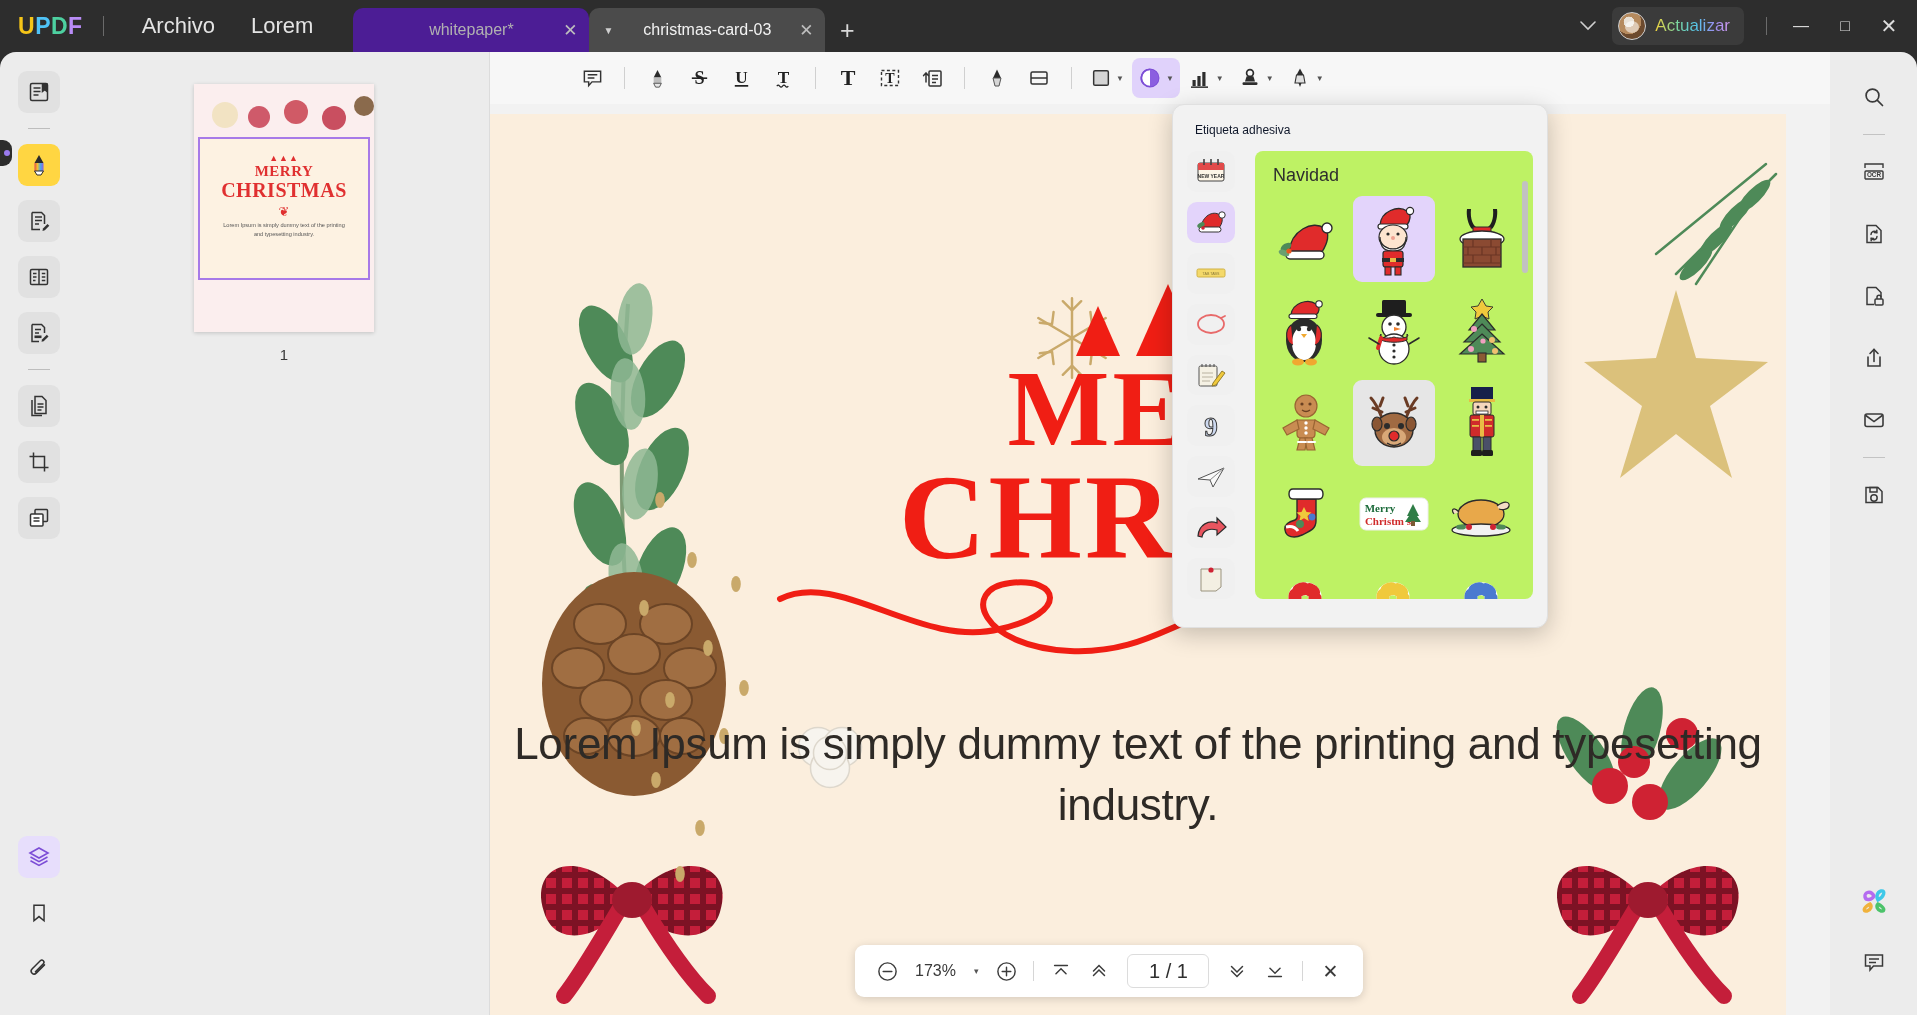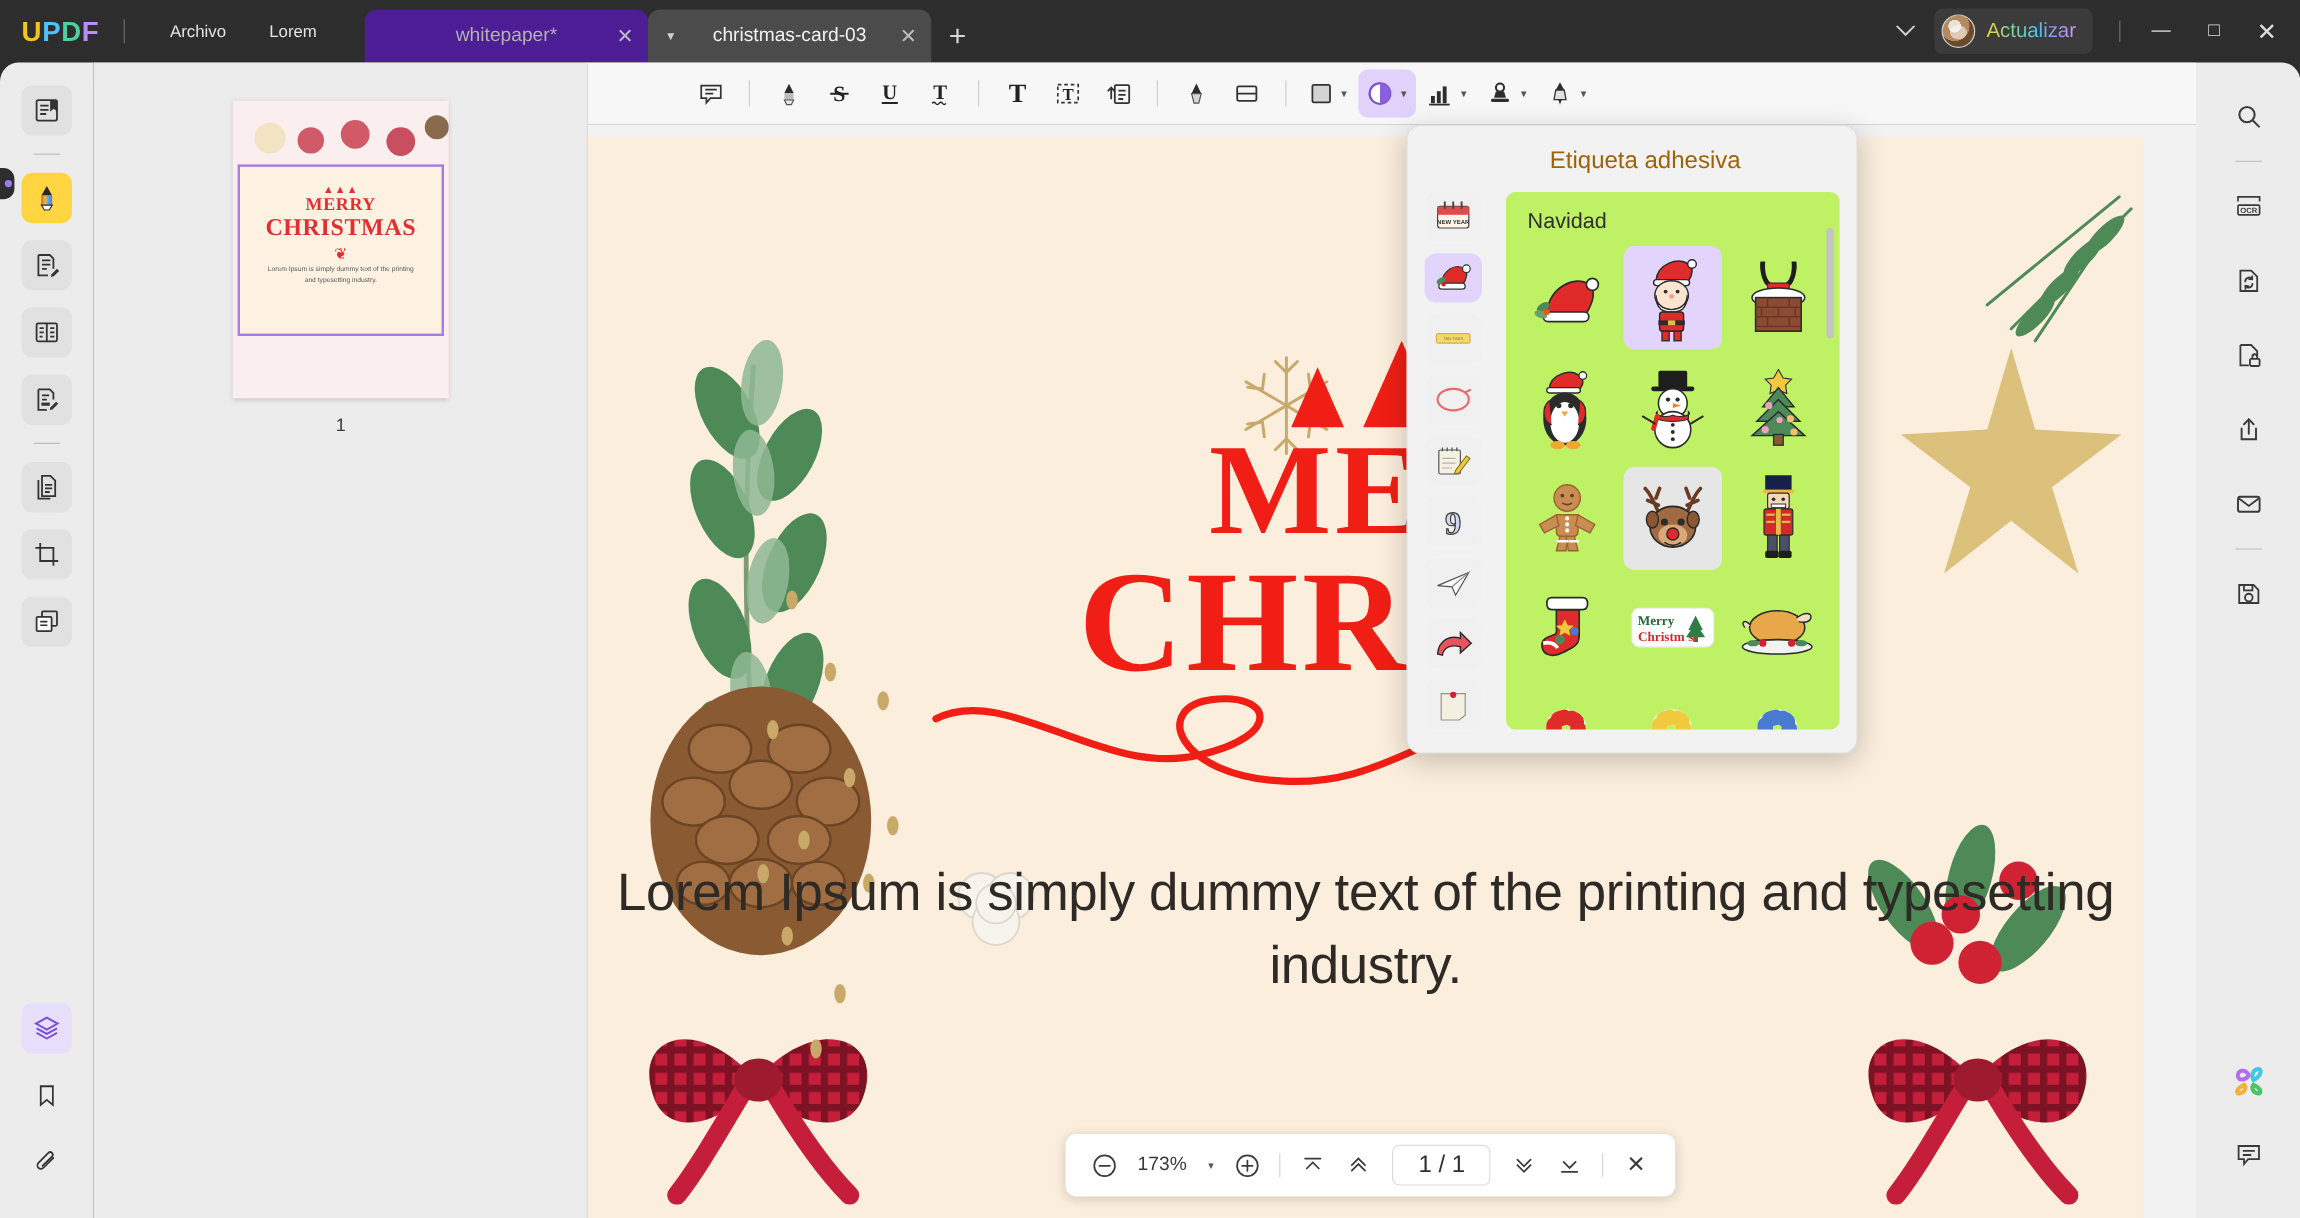--- a/index.html
+++ b/index.html
@@ -17,21 +17,21 @@
     background: #2d2d2d; display: flex; align-items: flex-end;
   }
   .tb-left { display: flex; align-items: center; height: 52px; padding-left: 18px; gap: 0; }
   .logo { font-size: 23px; font-weight: bold; letter-spacing: 0.5px; display:flex; }
   .logo span:nth-child(1){color:#f5c518;}
   .logo span:nth-child(2){color:#4fc3f7;}
   .logo span:nth-child(3){color:#4dd0a0;}
   .logo span:nth-child(4){color:#b98cf7;}
   .tb-div { width:1px; height:20px; background:#6a6a6a; margin:0 20px; }
   .menu-item {
-    color:#e4e4e4; font-size:14px; padding:0 18px; height:52px;
+    color:#e4e4e4; font-size:22px; padding:0 18px; height:52px;
     display:flex; align-items:center; cursor:default;
   }
 
   .tabs { display:flex; align-items:flex-end; height:52px; margin-left:22px; }
   .tab {
     height: 44px; display:flex; align-items:center; gap:10px;
     border-radius: 10px 10px 0 0; position:relative;
     padding: 0 16px; min-width: 236px; justify-content:center;
   }
   .tab.inactive { background:#4c1d95; color:#b1b1b1; }
@@ -150,21 +150,21 @@
   .leafsprig { position:absolute; }
   .bow { position:absolute; }
   .pinecone { position:absolute; }
 
   
   .sticker-pop {
     position:absolute; left:1172px; top:104px; width:376px; height:524px;
     background:#f2f2f2; border-radius:12px; box-shadow:0 6px 24px rgba(0,0,0,.22);
     border:1px solid #e0e0e0; z-index:40;
   }
-  .pop-title { font-size:20px; color:#a16207; padding:18px 0 14px 22px;text-align:center; }
+  .pop-title { font-size:12px; color:#0f172a; padding:18px 0 14px 22px; }
   .pop-body { display:flex; padding:0 0 0 14px; height:448px; }
   .cat-col { width:56px; display:flex; flex-direction:column; gap:10px; overflow:hidden;}
   .cat-btn { width:48px;height:48px;border-radius:10px;background:#f0f0f0;display:flex;align-items:center;justify-content:center;}
   .cat-btn.sel { background:#e3d4fb; }
   .grid-col {
     margin-left:12px; width:278px; background:#bef264; border-radius:8px;
     position:relative; overflow:hidden;
   }
   .grid-head { font-size:18px; color:#2e2e2e; padding:14px 0 6px 18px; }
   .sgrid { display:grid; grid-template-columns:repeat(3,1fr); gap:6px; padding:4px 10px 10px 10px; }
@@ -178,21 +178,21 @@
     position:absolute; top:52px; right:0; width:87px; height:963px;
     background:#ececec; border-radius:0 16px 0 0;
     display:flex; flex-direction:column; align-items:center; padding-top:14px;
   }
   .rr-btn { width:44px;height:44px;margin:9px 0;display:flex;align-items:center;justify-content:center;border-radius:8px;}
   .rr-sep { width:22px;height:1px;background:#c3c3c3;margin:6px 0;}
   .rr-bottom{margin-top:auto;padding-bottom:22px;display:flex;flex-direction:column;align-items:center;}
 
   
   .bottombar {
-    position:absolute; left:888px; top:945px; width:508px; height:52px;
+    position:absolute; left:855px; top:945px; width:508px; height:52px;
     background:#fff; border-radius:9px; box-shadow:0 2px 10px rgba(0,0,0,.16);
     display:flex; align-items:center; padding:0 14px; gap:2px; z-index:30;
   }
   .bb-btn { width:36px;height:36px;display:flex;align-items:center;justify-content:center;border-radius:6px;color:#3b3b3b;}
   .zoom-val { font-size:16px; color:#3a3a3a; padding:0 8px; min-width:56px; text-align:center;}
   .bb-caret{font-size:9px;color:#555;padding:0 8px;}
   .bb-sep{width:1px;height:20px;background:#d6d6d6;margin:0 7px;}
   .pagebox {
     border:1px solid #dcdcdc; border-radius:6px; height:34px; min-width:82px;
     display:flex; align-items:center; justify-content:center;

